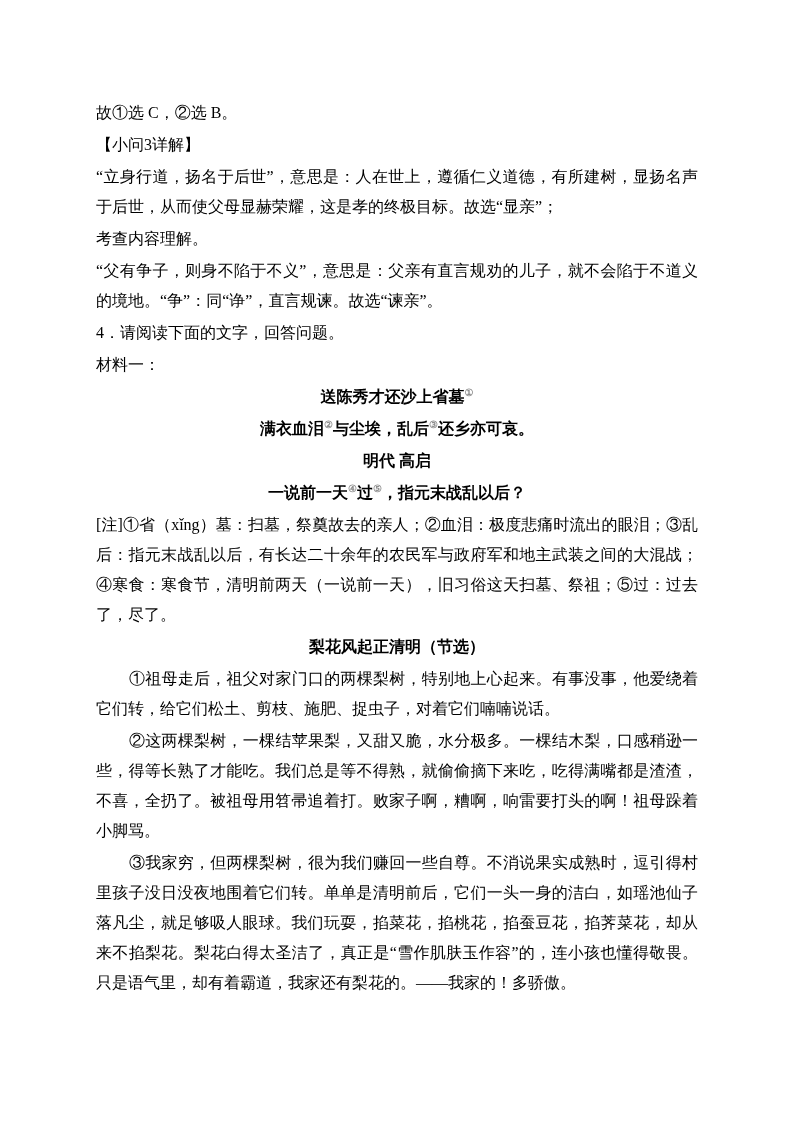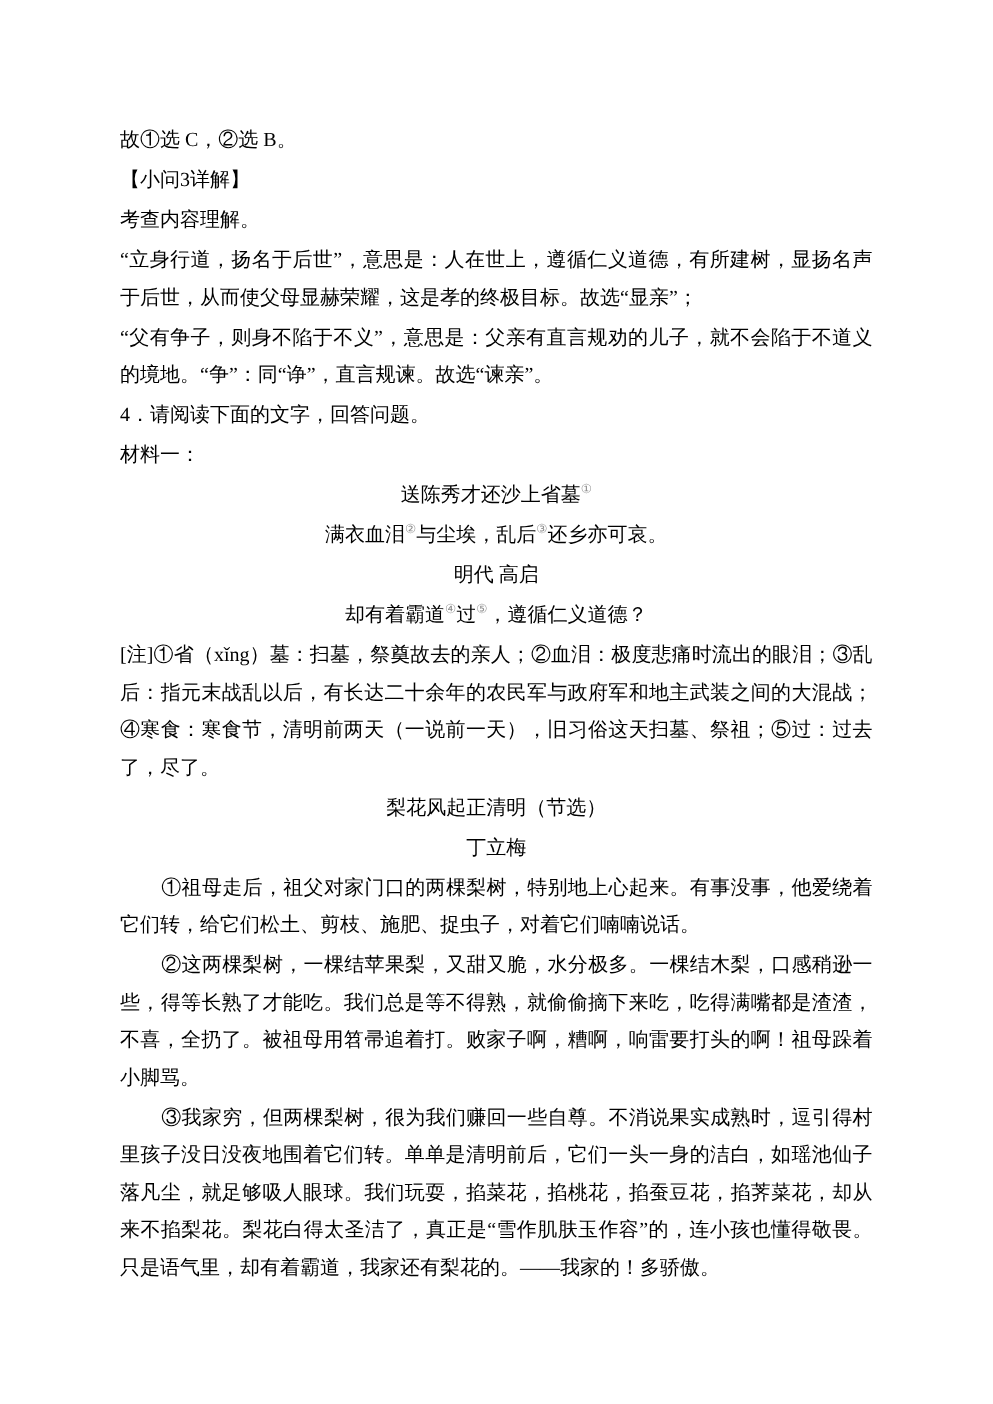--- a/index.html
+++ b/index.html
@@ -25,47 +25,47 @@
   .line {
     margin: 0 0 2px 0;
     font-size: 16px;
     line-height: 30px;
     text-align: justify;
     word-break: break-all;
     color: #000000;
   }
   .line.center {
     text-align: center;
+    font-weight: bold;
   }
   .line.indent {
     text-indent: 33px;
   }
   sup.supref {
     font-size: 10px;
     line-height: 0;
     color: #8f8f8f;
     vertical-align: super;
   }
 </style>
 </head>
 <body>
 
 <div class="page">
   <div class="content">
       <p class="line"><span>故①选 C，②选 B。</span></p>
       <p class="line"><span>【小问3详解】</span></p>
+      <p class="line"><span>“立身行道，扬名于后世”，意思是：人在世上，遵循仁义道德，有所建树，显扬名声于后世，从而使父母显赫荣耀，这是孝的终极目标。故选“显亲”；</span></p>
       <p class="line"><span>考查内容理解。</span></p>
-      <p class="line"><span>“立身行道，扬名于后世”，意思是：人在世上，遵循仁义道德，有所建树，显扬名声于后世，从而使父母显赫荣耀，这是孝的终极目标。故选“显亲”；</span></p>
       <p class="line"><span>“父有争子，则身不陷于不义”，意思是：父亲有直言规劝的儿子，就不会陷于不道义的境地。“争”：同“诤”，直言规谏。故选“谏亲”。</span></p>
       <p class="line"><span>4．请阅读下面的文字，回答问题。</span></p>
       <p class="line"><span>材料一：</span></p>
       <p class="line center"><span>送陈秀才还沙上省墓</span><sup class="supref">①</sup></p>
       <p class="line center"><span>满衣血泪</span><sup class="supref">②</sup><span>与尘埃，乱后</span><sup class="supref">③</sup><span>还乡亦可哀。</span></p>
       <p class="line center"><span>明代 高启</span></p>
-      <p class="line center"><span>却有着霸道</span><sup class="supref">④</sup><span>过</span><sup class="supref">⑤</sup><span>，遵循仁义道德？</span></p>
+      <p class="line center"><span>一说前一天</span><sup class="supref">④</sup><span>过</span><sup class="supref">⑤</sup><span>，指元末战乱以后？</span></p>
       <p class="line"><span>[注]①省（xǐng）墓：扫墓，祭奠故去的亲人；②血泪：极度悲痛时流出的眼泪；③乱后：指元末战乱以后，有长达二十余年的农民军与政府军和地主武装之间的大混战；④寒食：寒食节，清明前两天（一说前一天），旧习俗这天扫墓、祭祖；⑤过：过去了，尽了。</span></p>
       <p class="line center"><span>梨花风起正清明（节选）</span></p>
-      <p class="line center"><span>丁立梅</span></p>
       <p class="line indent"><span>①祖母走后，祖父对家门口的两棵梨树，特别地上心起来。有事没事，他爱绕着它们转，给它们松土、剪枝、施肥、捉虫子，对着它们喃喃说话。</span></p>
       <p class="line indent"><span>②这两棵梨树，一棵结苹果梨，又甜又脆，水分极多。一棵结木梨，口感稍逊一些，得等长熟了才能吃。我们总是等不得熟，就偷偷摘下来吃，吃得满嘴都是渣渣，不喜，全扔了。被祖母用笤帚追着打。败家子啊，糟啊，响雷要打头的啊！祖母跺着小脚骂。</span></p>
       <p class="line indent"><span>③我家穷，但两棵梨树，很为我们赚回一些自尊。不消说果实成熟时，逗引得村里孩子没日没夜地围着它们转。单单是清明前后，它们一头一身的洁白，如瑶池仙子落凡尘，就足够吸人眼球。我们玩耍，掐菜花，掐桃花，掐蚕豆花，掐荠菜花，却从来不掐梨花。梨花白得太圣洁了，真正是“雪作肌肤玉作容”的，连小孩也懂得敬畏。只是语气里，却有着霸道，我家还有梨花的。——我家的！多骄傲。</span></p>
     </div>
 </div>
 
 </body></html>

